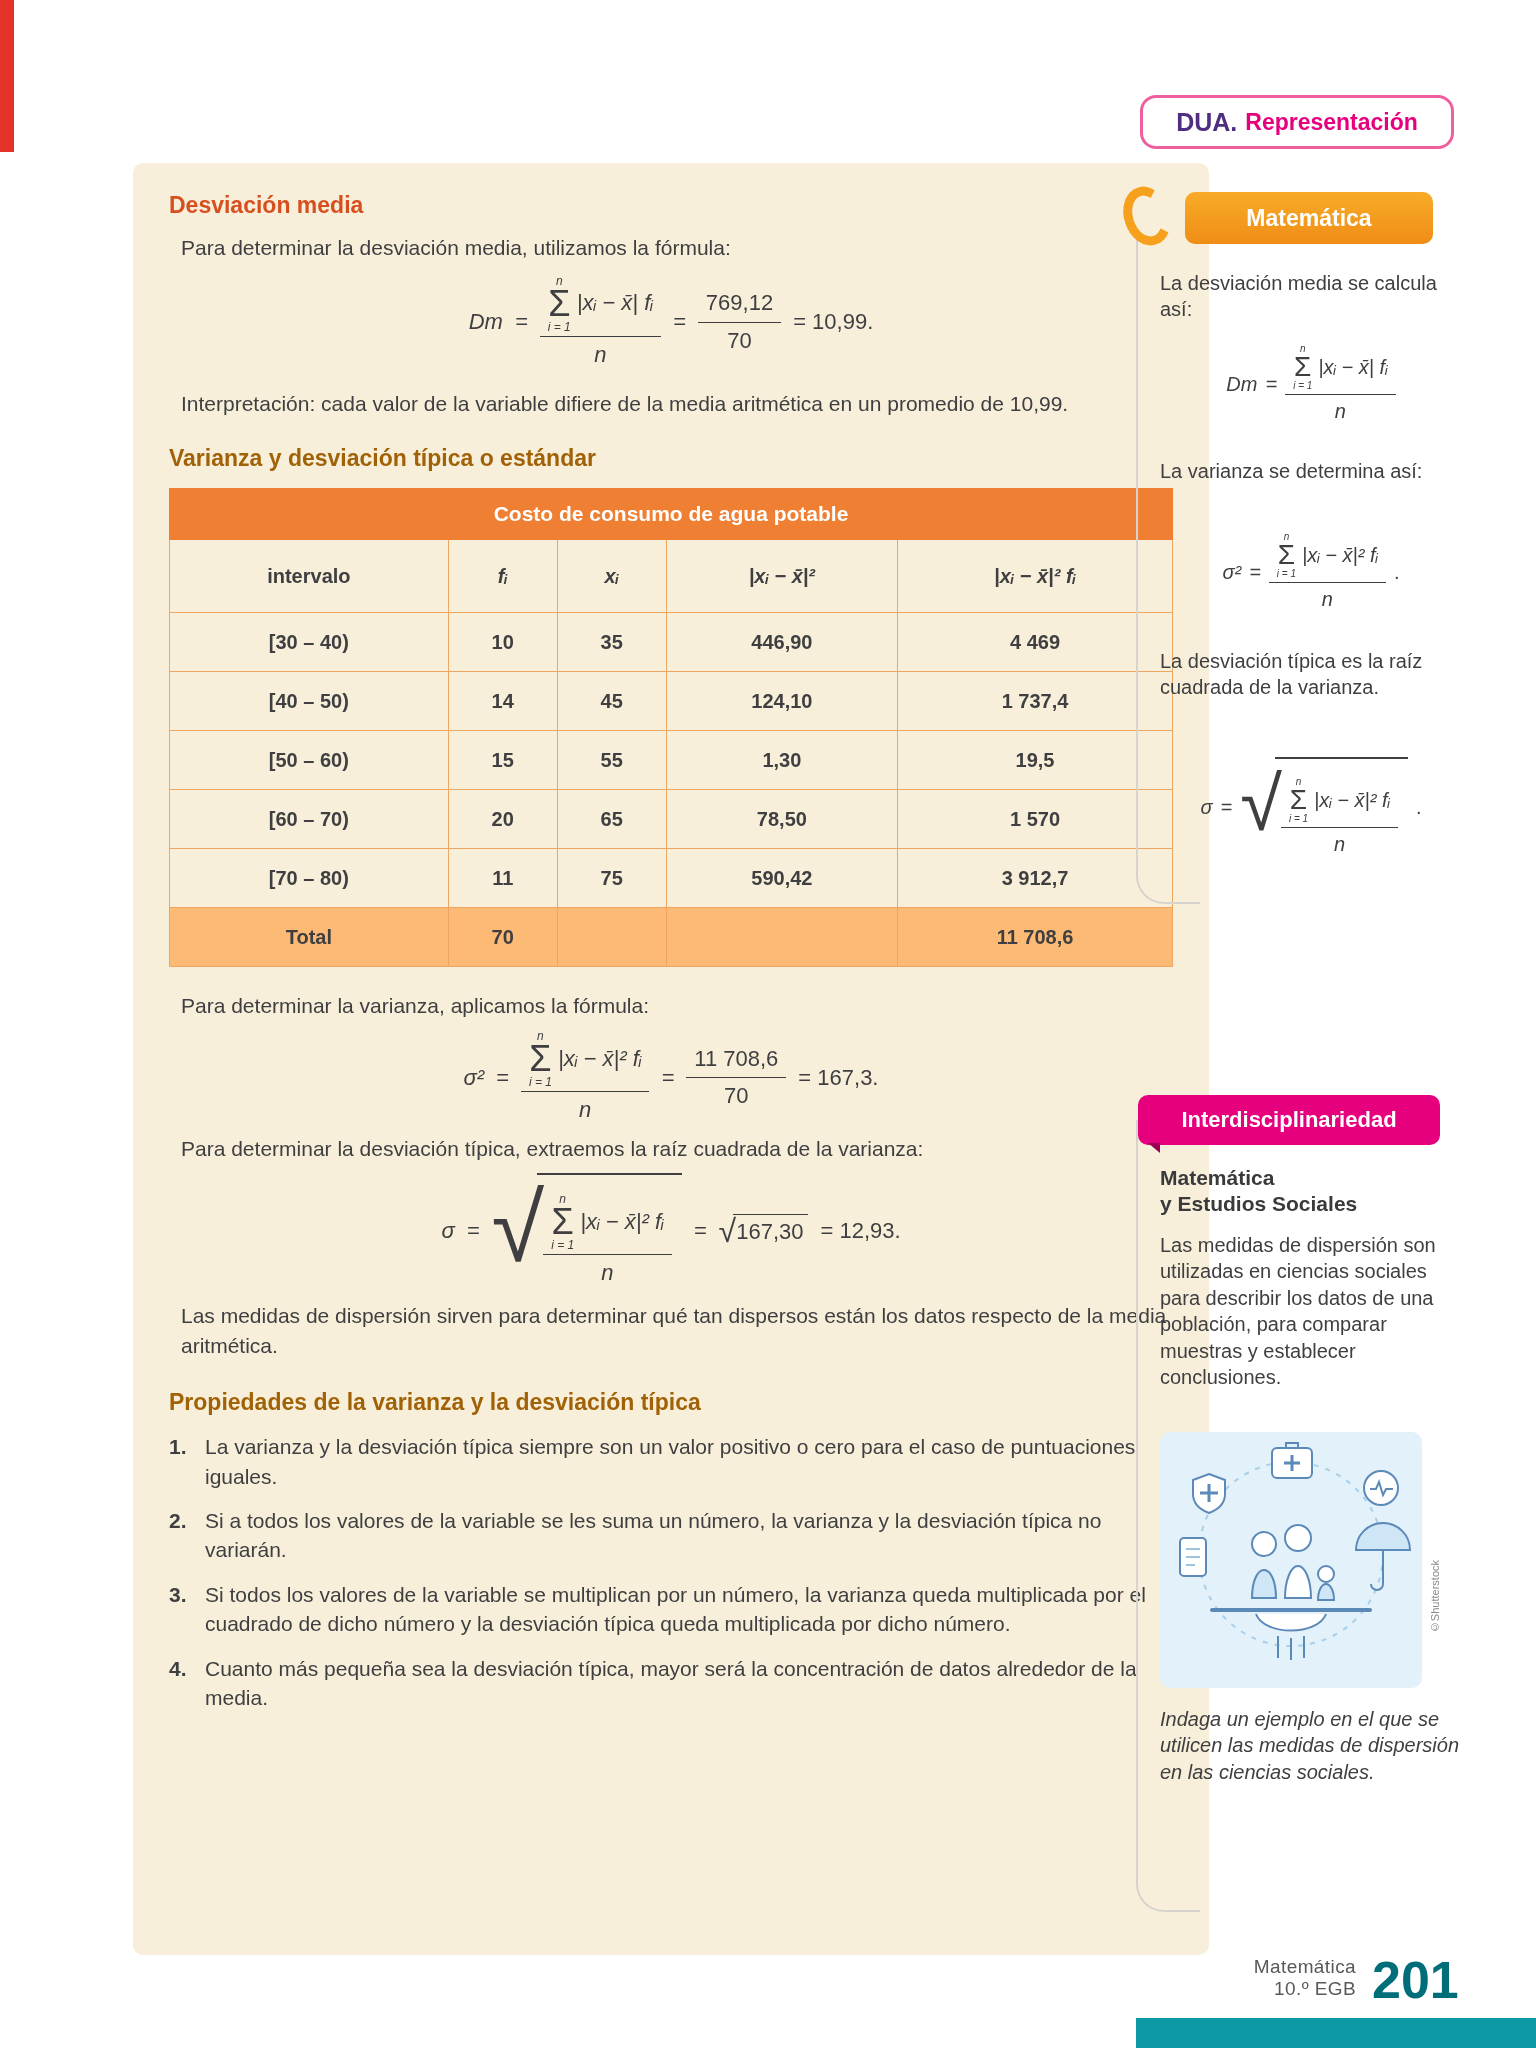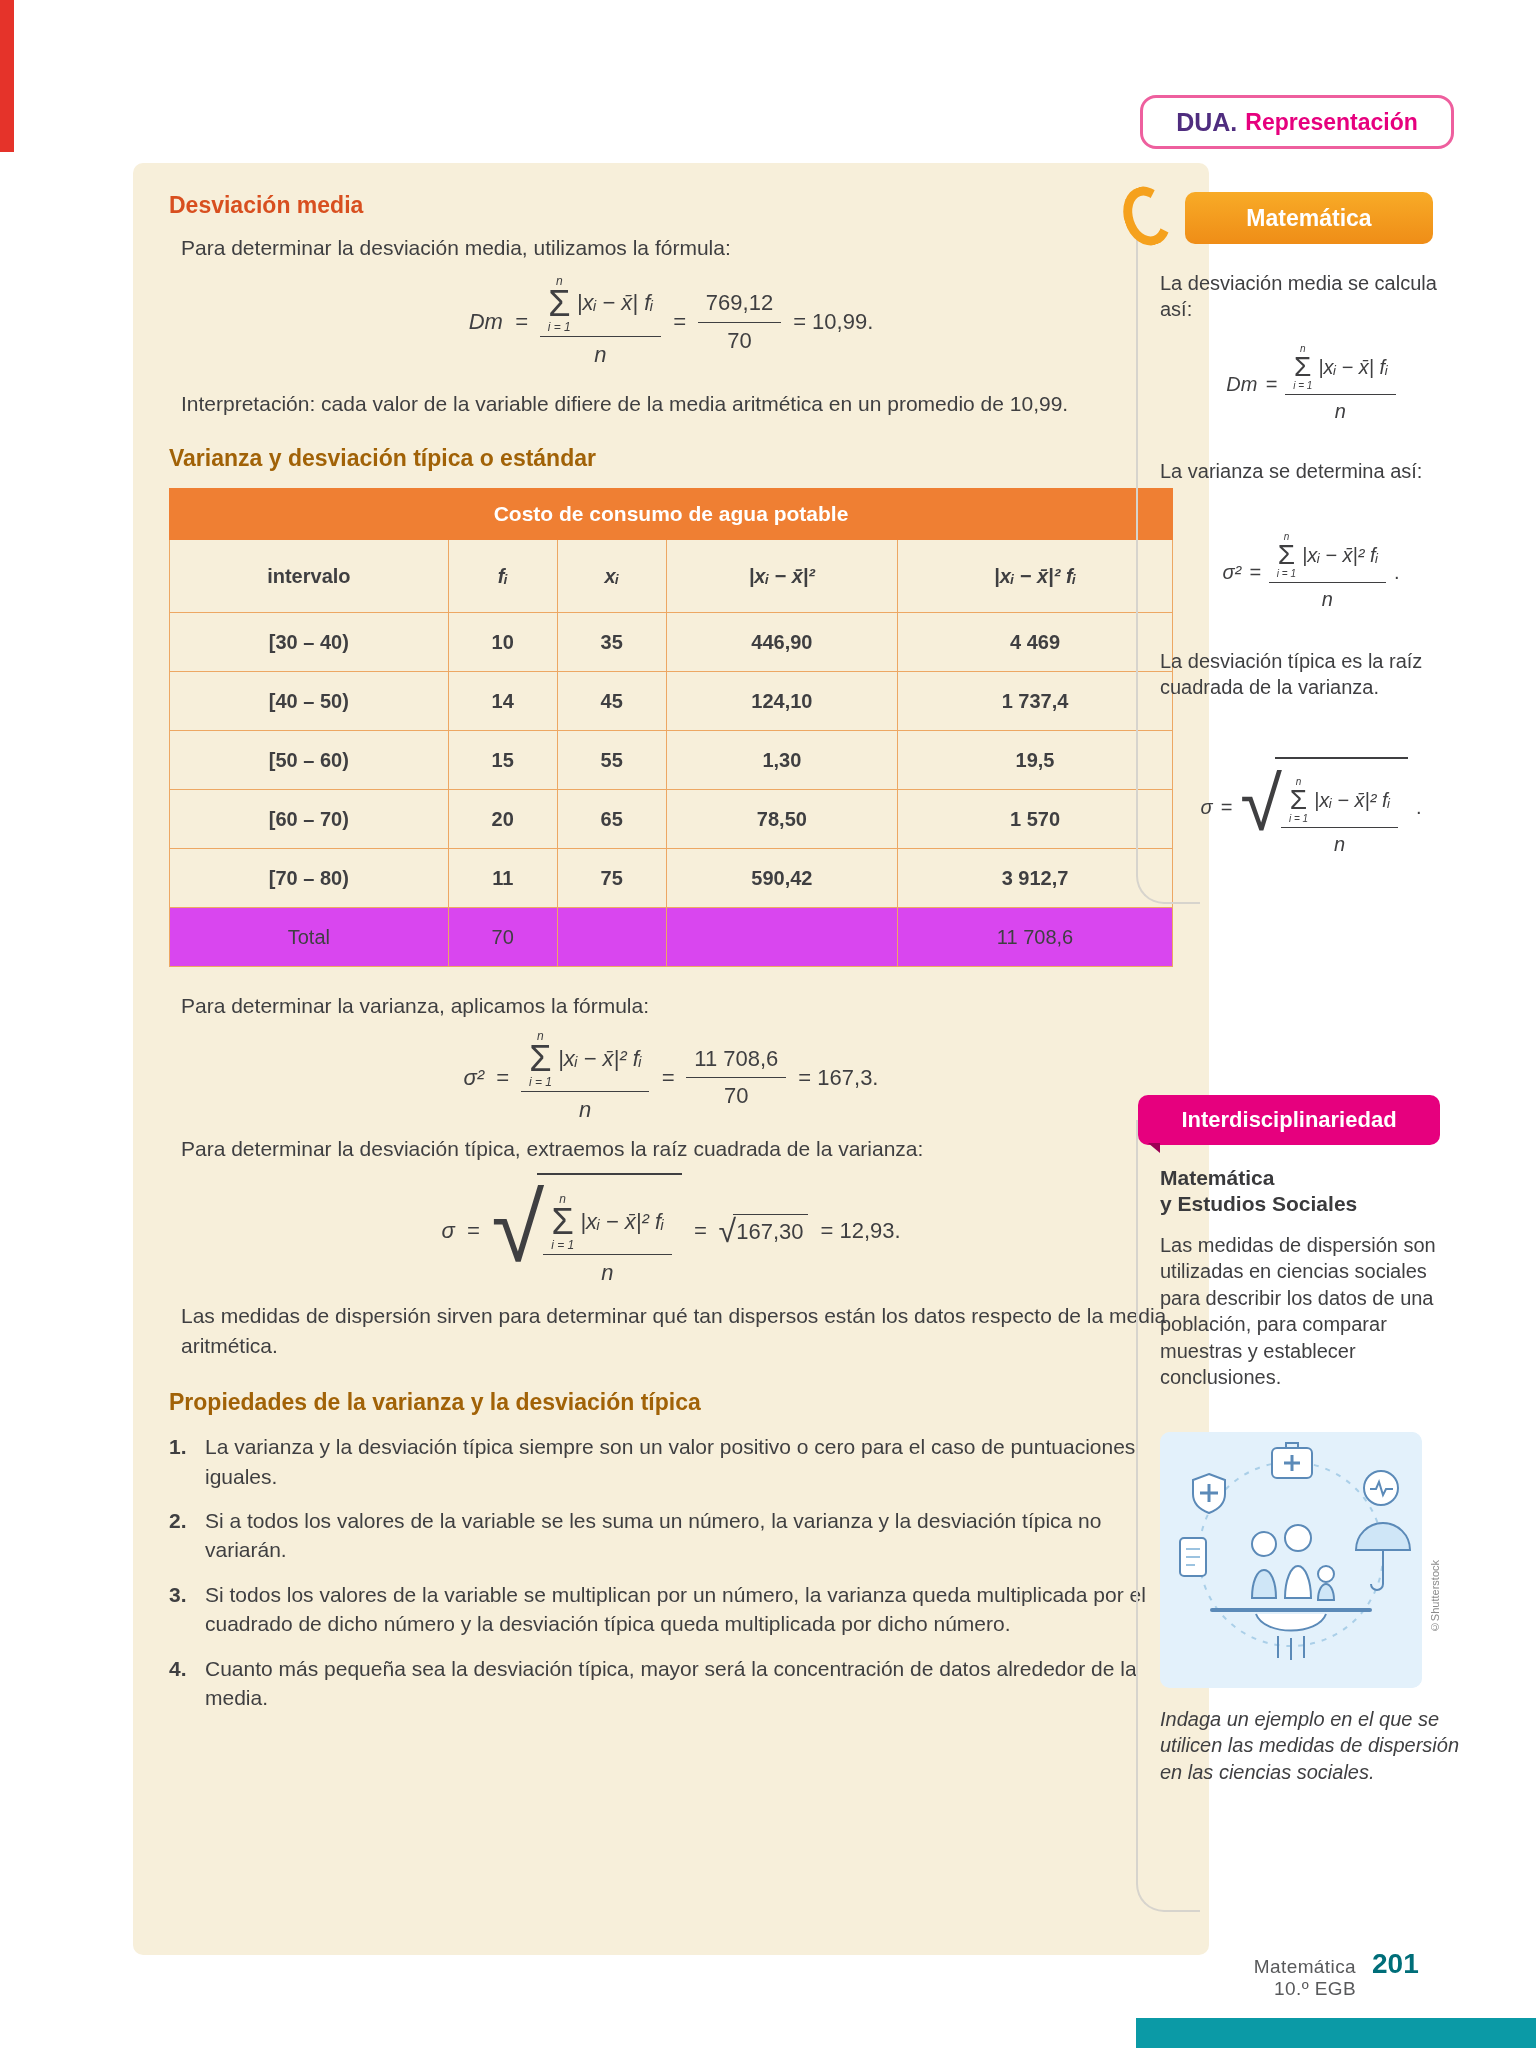--- a/index.html
+++ b/index.html
@@ -52,21 +52,21 @@
   .f-sm .sqrt .rad { font-size:76px; }
 
   
   table.water { width:100%; border-collapse:collapse; margin:6px 0 24px; }
   table.water td, table.water th { border:1.5px solid #eda763; text-align:center;
     font-size:20px; font-weight:bold; color:#3f3f41; padding:15px 8px; }
   table.water .title-cell { background:#ef7f33; color:#fff; font-weight:bold;
     font-size:21px; padding:10px; border:1.5px solid #ef7f33; }
   table.water th { padding:22px 8px; }
   table.water th:not(:first-child) { font-style:italic; }
-  table.water tr.total td { background:#d946ef; font-weight:normal; }
+  table.water tr.total td { background:#fdba74; font-weight:bold; }
 
   
   .prop { display:flex; gap:10px; margin:0 0 15px 0; }
   .prop .num { font-weight:bold; min-width:26px; }
 
   
   .callout-line { position:absolute; border-left:2px solid #d7d4cd; border-bottom:2px solid #d7d4cd;
     border-bottom-left-radius:28px; width:64px; }
   .math-callout-line { left:1136px; top:238px; height:666px; }
   .inter-callout-line { left:1136px; top:1120px; height:792px; }
@@ -91,21 +91,21 @@
   .note-italic { font-style:italic; }
 
   .illus-box { position:absolute; left:1160px; top:1432px; width:262px; height:256px;
     background:#e3f1fb; border-radius:10px; overflow:hidden; }
   .credit { position:absolute; left:1428px; top:1560px; font-size:11px; color:#8a8a8a;
     writing-mode:vertical-rl; transform:rotate(180deg); }
 
   
   .footer-brand { position:absolute; left:1196px; top:1956px; width:160px; text-align:right;
     color:#58595b; font-size:19px; line-height:1.18; letter-spacing:.4px; }
-  .page-number { position:absolute; left:1372px; top:1944px; font-size:28px; font-weight:bold; color:#006e79;text-align:right; }
+  .page-number { position:absolute; left:1372px; top:1944px; font-size:52px; font-weight:bold; color:#006e79;text-align:right; }
   .footer-bar { position:absolute; left:1136px; top:2018px; width:400px; height:30px; background:#0b9aa6; }
 </style>
 </head>
 <body>
 
 <div>
 
   <div class="accent-bar"></div>
 
   <div class="dua">

